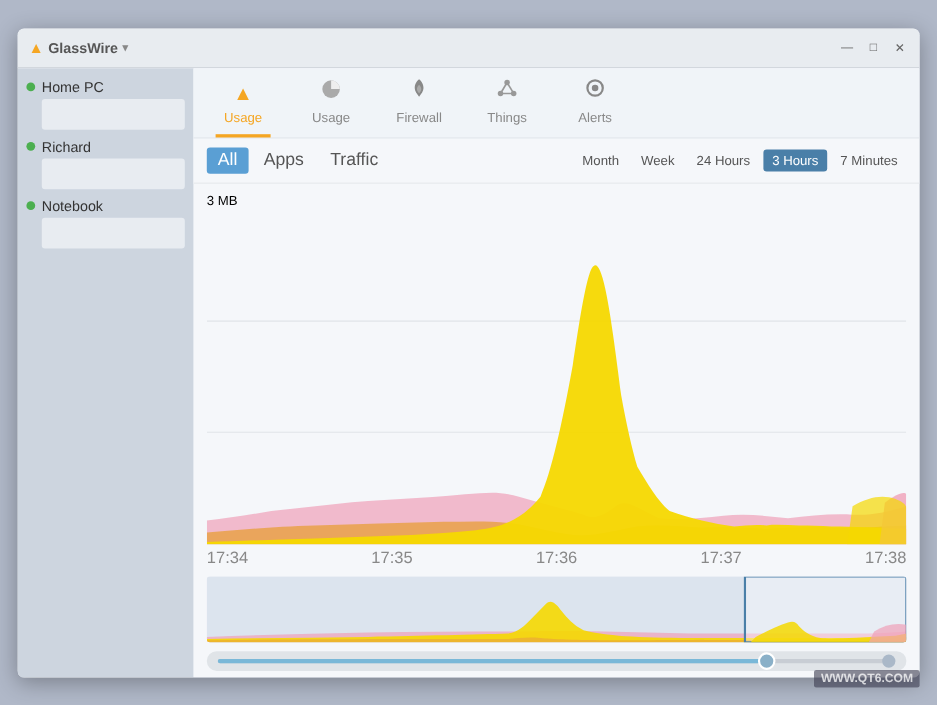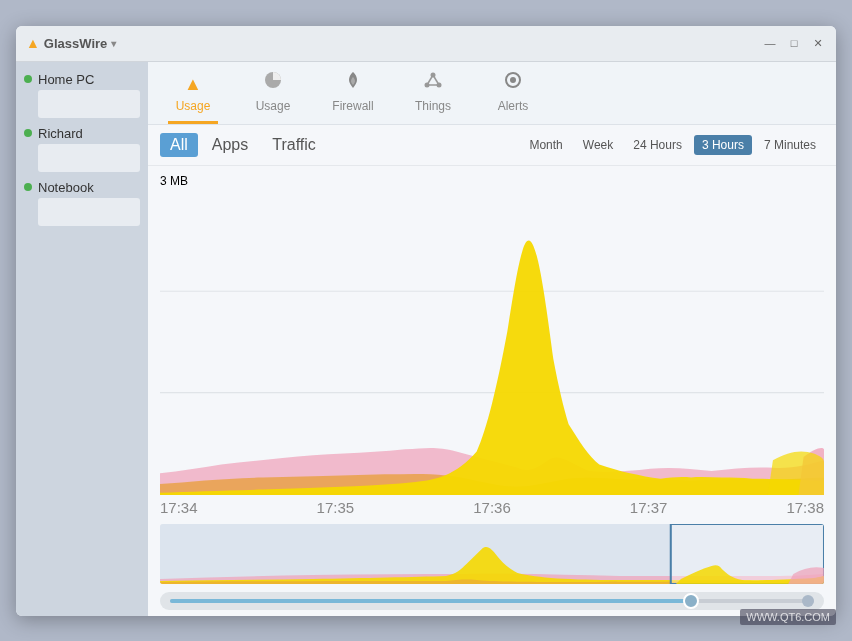--- a/index.html
+++ b/index.html
@@ -57,21 +57,21 @@
       font-size: 11px;
       color: #666;
       cursor: pointer;
     }
     .window-body {
       display: flex;
       flex: 1;
       overflow: hidden;
     }
     .sidebar {
-      width: 132px;
+      width: 160px;
       background: #cdd5df;
       padding: 10px 8px;
       flex-shrink: 0;
       display: flex;
       flex-direction: column;
       gap: 8px;
     }
     .sidebar-item {
       display: flex;
       flex-direction: column;
@@ -463,13 +463,13 @@
             <div class="scrollbar-filled"></div>
           </div>
           <div class="scrollbar-thumb"></div>
           <div class="scrollbar-right-dot"></div>
         </div>
       </div>
     </div>
   </div>
 </div>
 
-<div style="position:fixed;bottom:16px;right:16px;font-size:11px;color:rgba(255,255,255,0.75);background:rgba(60,60,80,0.6);padding:2px 6px;border-radius:2px;">WWW.QT6.COM</div>
+<div style="position:fixed;bottom:16px;right:16px;font-size:11px;color:rgba(255,255,255,0.75);background:rgba(60,60,80,0.6);padding:2px 6px;border-radius:2px;font-weight:bold;">WWW.QT6.COM</div>
 
 </body></html>

